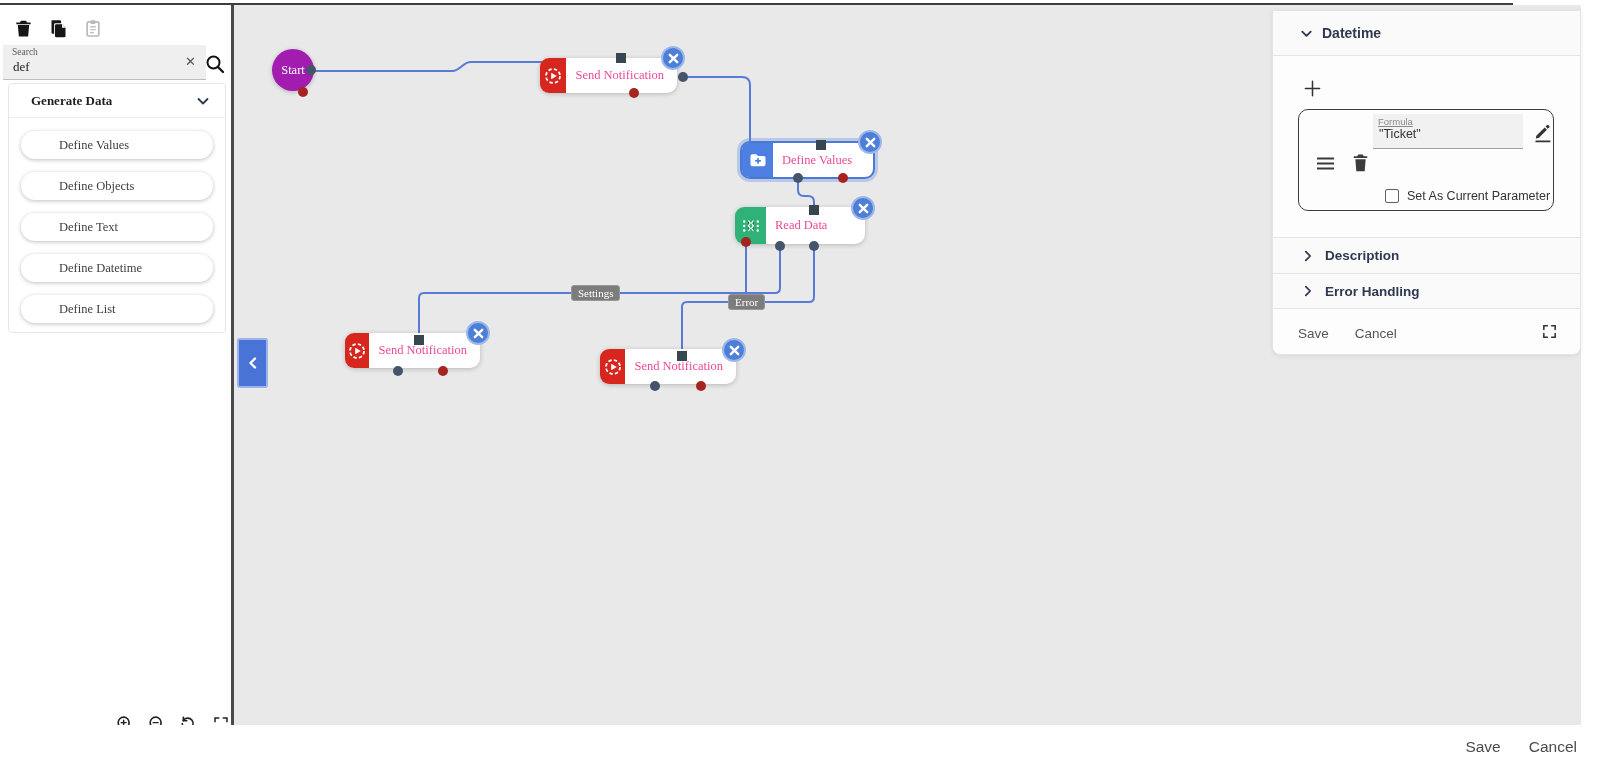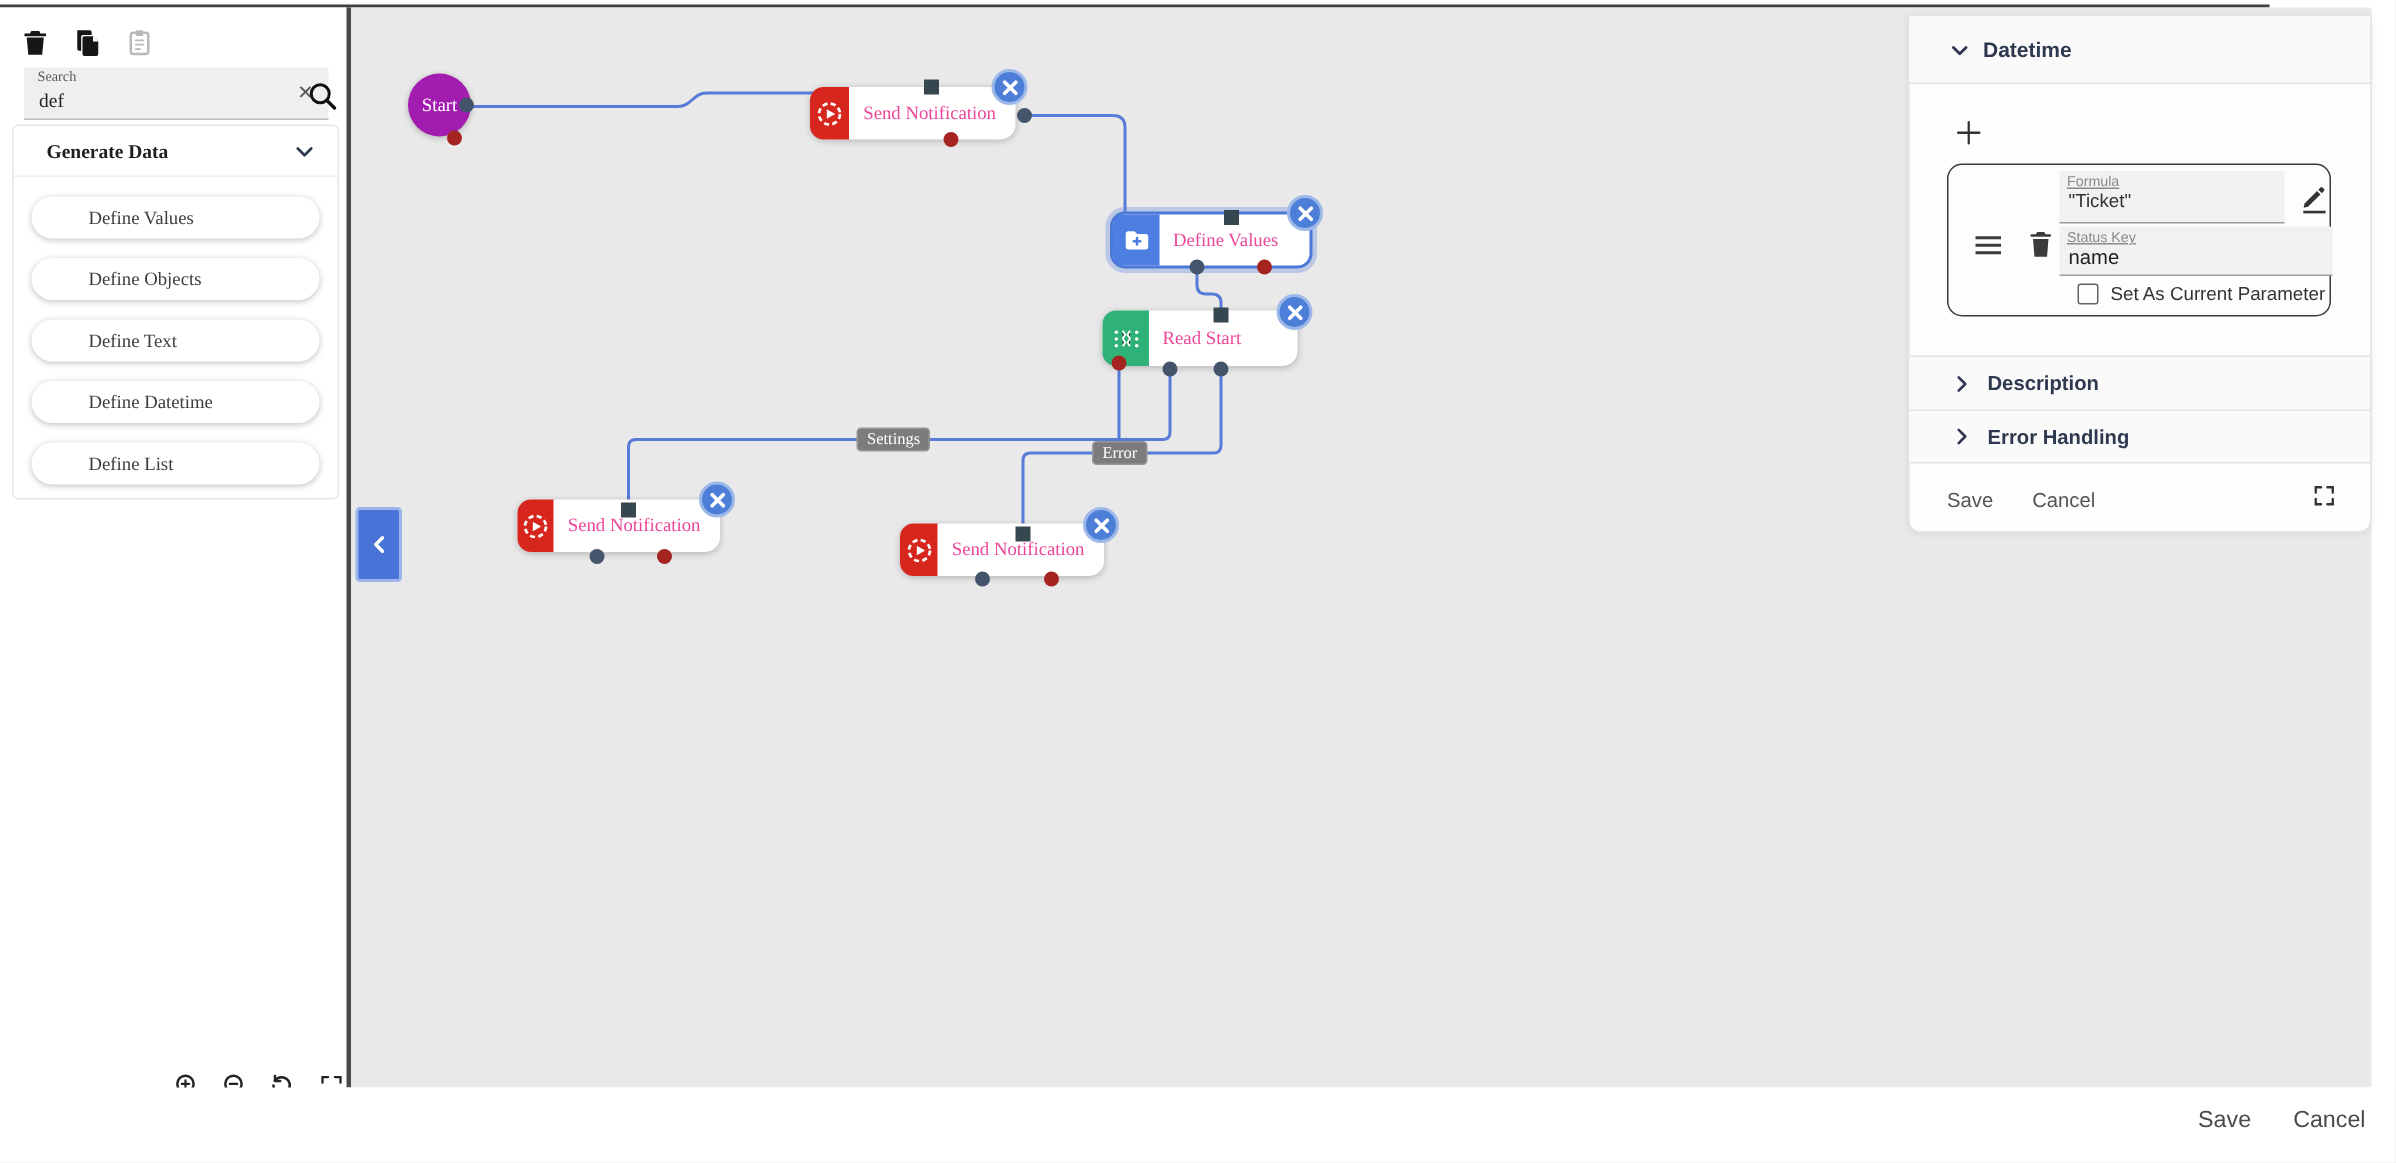--- a/index.html
+++ b/index.html
@@ -13,21 +13,21 @@
   .divider { position:absolute; left:231px; top:5px; width:3px; height:720px; background:#4a4a4a; }
   .footerbar { position:absolute; left:0; top:725px; width:1597px; height:50px; background:#fff;
                display:flex; justify-content:flex-end; align-items:flex-start;
                padding:13px 20px 0 0; gap:28px; }
   .footerbar .txtbtn { font-size:15.5px; color:#4b4b4b; cursor:pointer; }
 
   
   .sidebar { position:absolute; left:0; top:5px; width:231px; height:720px; background:#fff; }
   .tools { position:absolute; left:12px; top:12px; display:flex; gap:13px; align-items:center; }
   .toolbtn { width:22px; height:22px; display:flex; align-items:center; justify-content:center; }
-  .searchfield { position:absolute; left:16px; top:40px; width:203px; height:35px; background:#efefef;
+  .searchfield { position:absolute; left:3px; top:40px; width:203px; height:35px; background:#efefef;
                  border-bottom:1px solid #bdbdbd; }
   .searchfield .flabel { position:absolute; left:9px; top:2px; font-size:9.5px; color:#5a5a5a; }
   .searchfield input { position:absolute; left:10px; top:13px; width:150px; height:18px; border:0;
                  background:transparent; font-size:13px; color:#222;
                  font-family:"Liberation Serif","DejaVu Serif",serif; outline:none; }
   .clearx { position:absolute; right:10px; top:9px; font-size:13px; color:#555; cursor:pointer; }
   .sidesearchicon { position:absolute; left:204px; top:48px; }
   .accordion { position:absolute; left:8px; top:78px; width:218px; background:#fff;
                border:1px solid #e6e6e6; border-radius:4px; padding-bottom:9px; }
   .acc-head { height:34px; display:flex; align-items:center; padding:0 14px 0 22px;
@@ -224,21 +224,21 @@
             <circle cx="3.2" cy="5.5" r="1.2"></circle>
             <circle cx="3.2" cy="10" r="1.2"></circle>
             <circle cx="3.2" cy="14.5" r="1.2"></circle>
             <circle cx="16.8" cy="5.5" r="1.2"></circle>
             <circle cx="16.8" cy="10" r="1.2"></circle>
             <circle cx="16.8" cy="14.5" r="1.2"></circle>
           </g>
           <path d="M7.5 4.5l1.6 2.6-1.6 2.6 1.6 2.6-1.6 2.6M12.3 4.5l-1.6 2.6 1.6 2.6-1.6 2.6 1.6 2.6" stroke="#fff" stroke-width="1.3"></path>
         </svg>
     </div>
-    <span class="nlabel">Read Start</span>
+    <span class="nlabel">Read Data</span>
   </div>
   <div class="sq" style="left:575px; top:200px;"></div>
   <div class="dotr" style="left:507px; top:232px;"></div>
   <div class="dotd" style="left:541px; top:236px;"></div>
   <div class="dotd" style="left:575px; top:236px;"></div>
   <div class="xbtn" style="left:617px; top:191px;">
     <svg width="13" height="13" viewBox="0 0 14 14">
         <path d="M3 3l8 8M11 3l-8 8" stroke="#fff" stroke-width="2.6" stroke-linecap="round"></path>
       </svg>
   </div>
@@ -345,24 +345,20 @@
       <span class="flabel">Formula</span>
       <input type="text" value="&quot;Ticket&quot;" style="">
     </div>
     <div class="c-pencil">
       <svg width="21" height="23" viewBox="0 0 24 26">
           <path d="M5 15.5L14.5 6l2.6 2.6L7.6 18l-3.3.7z" fill="#333"></path>
           <path d="M15.5 5l1.7-1.7a1 1 0 0 1 1.4 0l1.2 1.2a1 1 0 0 1 0 1.4L18.1 7.6z" fill="#333"></path>
           <rect x="4" y="21" width="17" height="2" fill="#333"></rect>
         </svg>
     </div>
-    <div class="ffield f-status">
-      <span class="flabel">Status Key</span>
-      <input type="text" value="name" style="">
-    </div>
     <div class="c-checkrow">
       <div class="checkbox"></div>
       <span class="checklabel">Set As Current Parameter</span>
     </div>
   </div>
 
   <div class="p-section s-desc">
     <svg width="14" height="14" viewBox="0 0 16 16">
         <path d="M5.5 3l5 5-5 5" fill="none" stroke="#2e3950" stroke-width="2" stroke-linecap="round" stroke-linejoin="round"></path>
       </svg>

